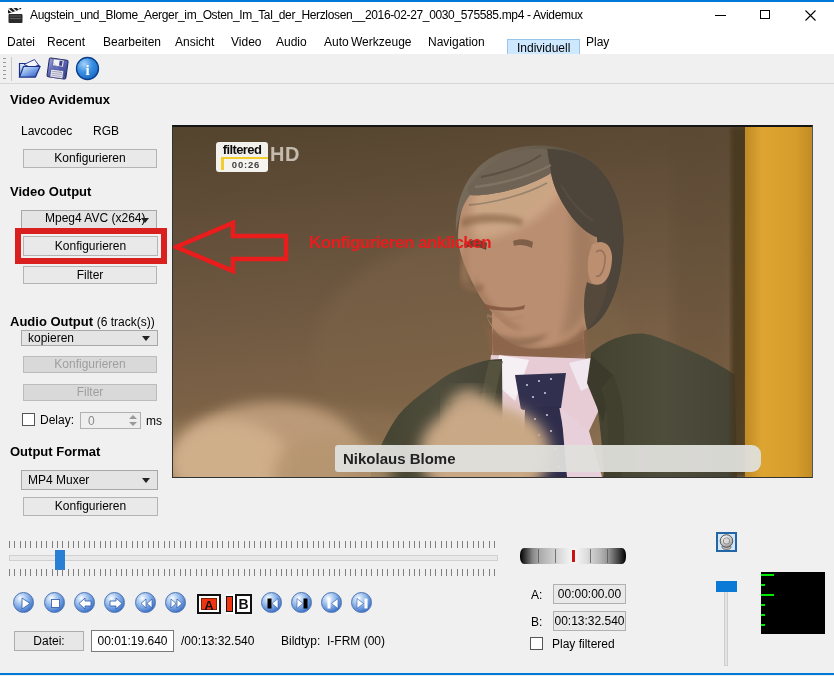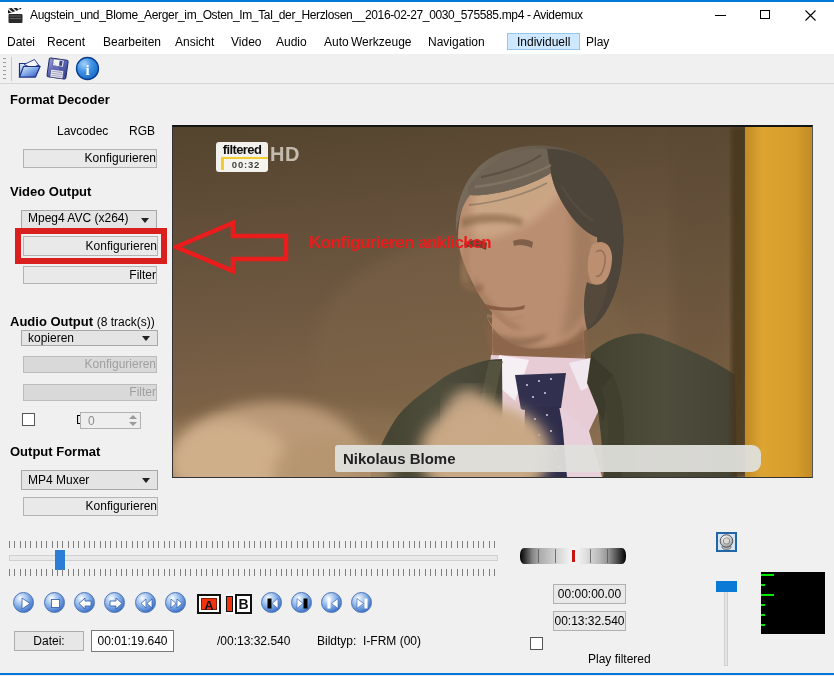--- a/index.html
+++ b/index.html
@@ -17,21 +17,21 @@
 #menubar { left:0; top:31px; width:834px; height:23px; background:#ffffff; }
 .mi { position:absolute; top:3px; height:17px; line-height:17px; font-size:12px; }
 #mi-ind { background:#cde8ff; border:1px solid #98c6ea; }
 
 #toolbar { left:0; top:54px; width:834px; height:30px; background:#f0f0f0; border-bottom:1px solid #d7d7d7; }
 #grip { left:3px; top:58px; width:3px; height:22px; background:repeating-linear-gradient(to bottom,#9a9a9a 0 1px,transparent 1px 4px); }
 #tsep { left:11px; top:57px; width:1px; height:24px; background:#c8c8c8; }
 
 
 .hlabel { position:absolute; font-weight:bold; font-size:13px; color:#000; }
-.btn { position:absolute; background:#e9e9e9; border:1px solid #b4b4b4; text-align:right; font-size:12px; color:#000; }
+.btn { position:absolute; background:#e9e9e9; border:1px solid #b4b4b4; text-align:center; font-size:12px; color:#000; }
 .btn.dis { background:#d9d9d9; color:#9f9f9f; border-color:#bcbcbc; }
 .combo { position:absolute; background:#e4e4e4; border:1px solid #a8a8a8; font-size:12px; color:#000; }
 .combo .ar { position:absolute; right:7px; top:50%; margin-top:-2px; width:0; height:0; border-left:4px solid transparent; border-right:4px solid transparent; border-top:5px solid #222; }
 #redrect { left:15px; top:228px; width:152px; height:36px; border:6px solid #da1f1f; }
 
 
 #video { left:172px; top:125px; width:641px; height:353px; background:#6b573f; border-top:2px solid #151515; border-left:1px solid #333; border-right:1px solid #555; border-bottom:1px solid #333; }
 #plogo { left:216px; top:142px; width:52px; height:30px; background:#f2f1ec; border-radius:3px; }
 #plogo .px { font-weight:bold; font-size:13px; color:#0d0d0d; text-align:center; letter-spacing:-0.6px; line-height:15px; height:15px; }
 #plogo .row2 { margin-left:5px; height:13px; border-top:2px solid #f2cd2e; border-left:3px solid #f2cd2e; background:#f5f4ef; text-align:center; font-weight:bold; font-size:9.5px; color:#3f3f3f; line-height:11px; letter-spacing:0.8px; }
@@ -46,21 +46,21 @@
 
 
 .pb { position:absolute; top:592px; width:21px; height:21px; border-radius:50%;
   background:radial-gradient(circle at 34% 28%, #ffffff 0%, #cce0f8 16%, #85aee6 45%, #3e72c8 78%, #2c58a8 100%);
   border:1px solid #4a72b4; }
 .pb svg { position:absolute; left:0; top:0; }
 
 
 #zeitbtn { left:14px; top:631px; width:70px; height:20px; background:#e7e7e7; border:1px solid #adadad; text-align:center; line-height:18px; font-size:12px; }
 #timefield { left:91px; top:630px; width:83px; height:22px; background:#fff; border:1px solid #7a7a7a; text-align:center; line-height:20px; font-size:12px; }
-.txt { position:absolute; font-size:12px; color:#000;margin-left:36px; }
+.txt { position:absolute; font-size:12px; color:#000; }
 
 
 #jog { left:520px; top:548px; width:106px; height:16px; border-radius:4px/7px;
   background:linear-gradient(to right,#000 0%,#222 3%,#888 12%,#aaa 18%,#c8c8c8 30%,#efefef 46%,#f5f5f5 52%,#e0e0e0 62%,#b8b8b8 75%,#909090 84%,#303030 95%,#000 100%); }
 #jog i { position:absolute; top:1px; bottom:1px; width:1px; background:rgba(90,90,90,0.8); }
 #jogred { position:absolute; left:52px; top:2px; width:3px; height:12px; background:#cc1111; }
 
 .field2 { position:absolute; left:553px; width:73px; height:20px; background:#e9e9e9; border:1px solid #b0b0b0; text-align:center; line-height:18px; font-size:12px; }
 .cb { position:absolute; width:13px; height:13px; background:#fff; border:1px solid #555; }
 
@@ -97,21 +97,21 @@
 <div class="abs" id="menubar">
   <span class="mi" style="left:7px">Datei</span>
   <span class="mi" style="left:47px">Recent</span>
   <span class="mi" style="left:103px">Bearbeiten</span>
   <span class="mi" style="left:175px">Ansicht</span>
   <span class="mi" style="left:231px">Video</span>
   <span class="mi" style="left:276px">Audio</span>
   <span class="mi" style="left:324px">Auto</span>
   <span class="mi" style="left:351px">Werkzeuge</span>
   <span class="mi" style="left:428px">Navigation</span>
-  <span class="mi" id="mi-ind" style="left:507px;top:2px;padding:0 9px;">Individuell</span>
+  <span class="mi" id="mi-ind" style="left:507px;top:8px;padding:0 9px;">Individuell</span>
   <span class="mi" style="left:586px">Play</span>
 </div>
 
 <div class="abs" id="toolbar"></div>
 <div class="abs" id="grip"></div>
 <div class="abs" id="tsep"></div>
 
 <svg class="abs" style="left:18px;top:57px" width="23" height="23" viewBox="0 0 23 23">
   <defs>
     <linearGradient id="fg1" x1="0" y1="0" x2="1" y2="1">
@@ -148,30 +148,30 @@
     <radialGradient id="ig1" cx="0.35" cy="0.3" r="0.9">
       <stop offset="0" stop-color="#a6d2fa"></stop>
         <stop offset="0.4" stop-color="#3c92e4"></stop>
         <stop offset="1" stop-color="#0c5ab6"></stop>
     </radialGradient>
   </defs>
   <circle cx="12.5" cy="12.5" r="11" fill="url(#ig1)" stroke="#0a3f8e" stroke-width="1.3"></circle>
   <text x="12.5" y="19" font-family="Liberation Serif,serif" font-size="15" font-weight="bold" fill="#fff" text-anchor="middle">i</text>
 </svg>
 
-<div class="hlabel" style="left:10px;top:92px">Format Decoder</div>
+<div class="hlabel" style="left:10px;top:92px">Video Avidemux</div>
 <div class="txt" style="left:21px;top:124px">Lavcodec</div>
 <div class="txt" style="left:93px;top:124px">RGB</div>
 <div class="btn" style="left:23px;top:149px;width:134px;height:19px;line-height:17px">Konfigurieren</div>
 <div class="hlabel" style="left:10px;top:184px">Video Output</div>
-<div class="combo" style="left:21px;top:210px;width:136px;height:19px;line-height:15px;padding-left:6px">Mpeg4 AVC (x264)<span class="ar"></span></div>
+<div class="combo" style="left:21px;top:210px;width:136px;height:19px;line-height:15px;padding-left:23px">Mpeg4 AVC (x264)<span class="ar"></span></div>
 <div class="abs" id="redrect"></div>
 <div class="btn" style="left:23px;top:236px;width:135px;height:20px;line-height:18px">Konfigurieren</div>
 <div class="btn" style="left:23px;top:266px;width:134px;height:18px;line-height:16px">Filter</div>
-<div class="hlabel" style="left:10px;top:314px">Audio Output <span style="font-weight:normal;font-size:12px">(8 track(s))</span></div>
+<div class="hlabel" style="left:10px;top:314px">Audio Output <span style="font-weight:normal;font-size:12px">(6 track(s))</span></div>
 <div class="combo" style="left:21px;top:330px;width:137px;height:16px;line-height:14px;padding-left:6px">kopieren<span class="ar"></span></div>
 <div class="btn dis" style="left:23px;top:356px;width:134px;height:17px;line-height:15px">Konfigurieren</div>
 <div class="btn dis" style="left:23px;top:384px;width:134px;height:17px;line-height:15px">Filter</div>
 <div class="cb" style="left:22px;top:413px"></div>
 <div class="txt" style="left:40px;top:413px">Delay:</div>
 <div class="abs" style="left:80px;top:412px;width:61px;height:17px;background:#eee;border:1px solid #b0b0b0;">
   <span style="position:absolute;left:7px;top:1px;color:#8a8a8a;font-size:12px">0</span>
   <span style="position:absolute;right:3px;top:2px;width:0;height:0;border-left:4px solid transparent;border-right:4px solid transparent;border-bottom:4px solid #999"></span>
   <span style="position:absolute;right:3px;bottom:2px;width:0;height:0;border-left:4px solid transparent;border-right:4px solid transparent;border-top:4px solid #999"></span>
 </div>
@@ -327,21 +327,21 @@
   <ellipse cx="55" cy="335" rx="60" ry="42" fill="#cfae8a" filter="url(#blur7)"></ellipse>
   <ellipse cx="160" cy="345" rx="60" ry="35" fill="#b5956f" filter="url(#blur7)" opacity="0.8"></ellipse>
   <ellipse cx="312" cy="326" rx="65" ry="50" fill="#c9a885" filter="url(#blur7)"></ellipse>
   <ellipse cx="296" cy="290" rx="24" ry="28" fill="#c9a987" filter="url(#blur7)" opacity="0.9"></ellipse>
 
   <path d="M3 120 L60 96 L60 109 L113 109 L113 132 L60 132 L60 144 Z" fill="none" stroke="#ea1c1c" stroke-width="4.5" stroke-linejoin="miter"></path>
 </svg>
 </div>
 <div class="abs" id="plogo">
   <div class="px">filtered</div>
-  <div class="row2">00:32</div>
+  <div class="row2">00:26</div>
 </div>
 <div class="abs" id="phd">HD</div>
 <div class="abs" id="caption">Nikolaus Blome</div>
 <div class="abs" id="redtext">Konfigurieren anklicken</div>
 
 <div class="ticks abs" style="top:541px"></div>
 <div class="abs" id="groove"></div>
 <div class="abs" id="shandle"></div>
 <div class="ticks abs" style="top:569px"></div>
 
@@ -418,21 +418,21 @@
     <i style="left:35px"></i>
     <i style="left:70px"></i>
     <i style="left:87px"></i>
   <div id="jogred"></div>
 </div>
 <div class="txt" style="left:531px;top:588px">A:</div>
 <div class="field2" style="top:584px">00:00:00.00</div>
 <div class="txt" style="left:531px;top:615px">B:</div>
 <div class="field2" style="top:611px">00:13:32.540</div>
 <div class="cb" style="left:530px;top:637px"></div>
-<div class="txt" style="left:552px;top:652px">Play filtered</div>
+<div class="txt" style="left:552px;top:637px">Play filtered</div>
 
 <div class="abs" id="spk">
 <svg width="17" height="16" viewBox="0 0 17 16">
   <defs>
         <radialGradient id="spg" cx="0.4" cy="0.32" r="0.85">
     <stop offset="0" stop-color="#ffffff"></stop>
           <stop offset="0.5" stop-color="#cccccc"></stop>
           <stop offset="1" stop-color="#6e6e6e"></stop>
   </radialGradient>
       </defs>

